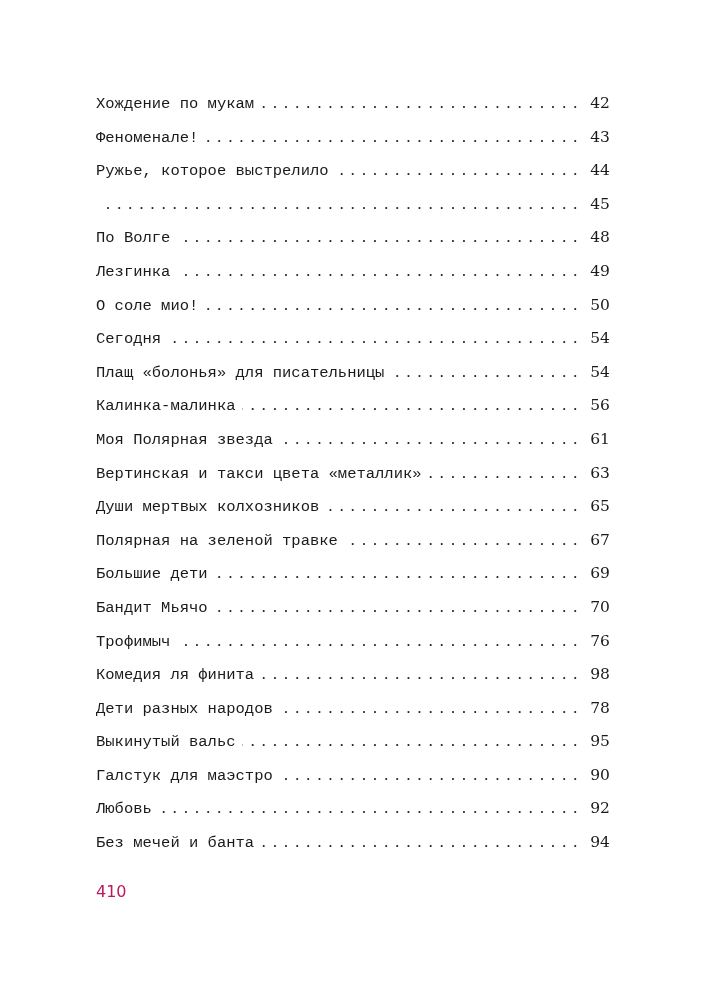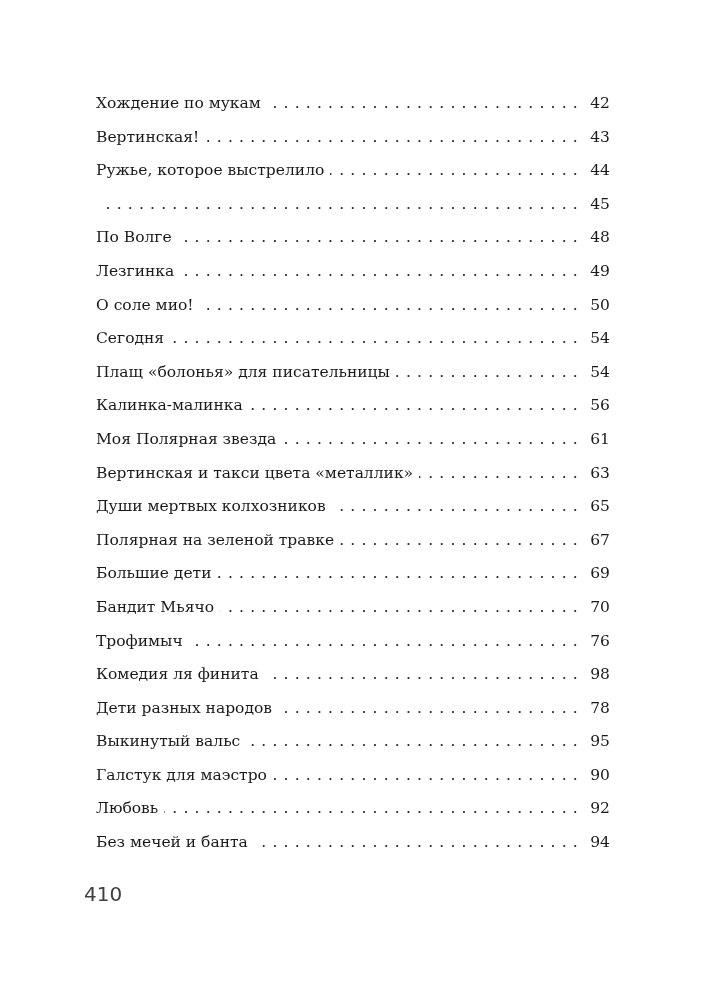--- a/index.html
+++ b/index.html
@@ -10,44 +10,44 @@
     color: #1a1a1a;
   }
   .toc {
     position: absolute; left: 96px; top: 91px; width: 514px;
   }
   .row {
     display: flex; align-items: baseline;
     height: 33.6px; line-height: 24px;
     font-size: 15.5px;
   }
-  .title { white-space: nowrap; flex: 0 0 auto; }
+  .title { white-space: nowrap; flex: 0 0 auto; font-family: Liberation Mono, monospace; }
   .leader {
     flex: 1 1 auto; overflow: hidden; white-space: nowrap;
     margin: 0 6px; letter-spacing: 6.2px; color: #222;
     text-align: right; direction: rtl;
   }
   .page { flex: 0 0 auto; text-align: center; min-width: 20px; }
   .folio {
-    position: absolute; left: 84px; top: 882px;
+    position: absolute; left: 96px; top: 882px;
     font-family: "DejaVu Sans", "Liberation Sans", sans-serif;
-    font-size: 20px; color: #404040;
+    font-size: 16px; color: #be185d;
   }
 </style>
 </head>
 <body>
 
 <div class="toc">
   <div class="row">
       <span class="title">Хождение по мукам</span>
       <span class="leader">........................................................................................................................</span>
       <span class="page">42</span>
     </div>
   <div class="row">
-      <span class="title">Вертинская!</span>
+      <span class="title">Феноменале!</span>
       <span class="leader">........................................................................................................................</span>
       <span class="page">43</span>
     </div>
   <div class="row">
       <span class="title">Ружье, которое выстрелило</span>
       <span class="leader">........................................................................................................................</span>
       <span class="page">44</span>
     </div>
   <div class="row">
       <span class="leader">........................................................................................................................</span>

